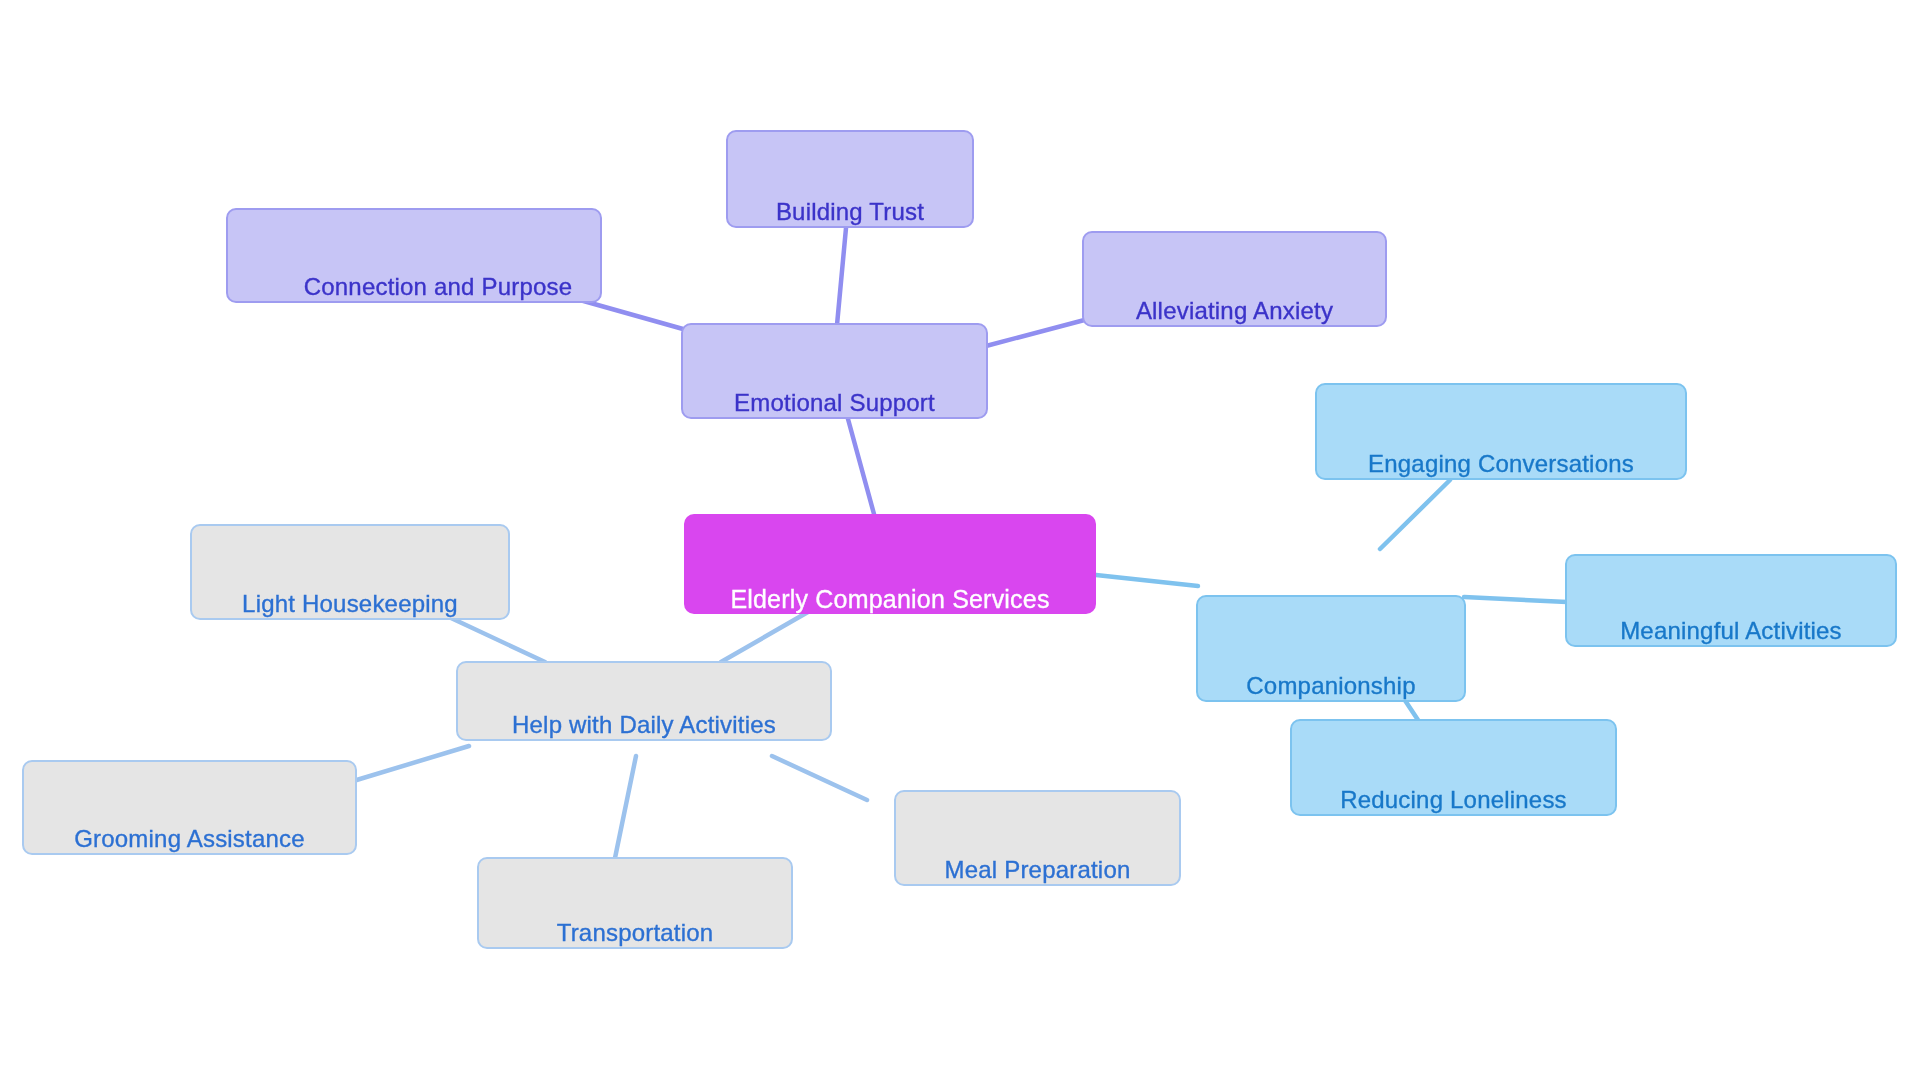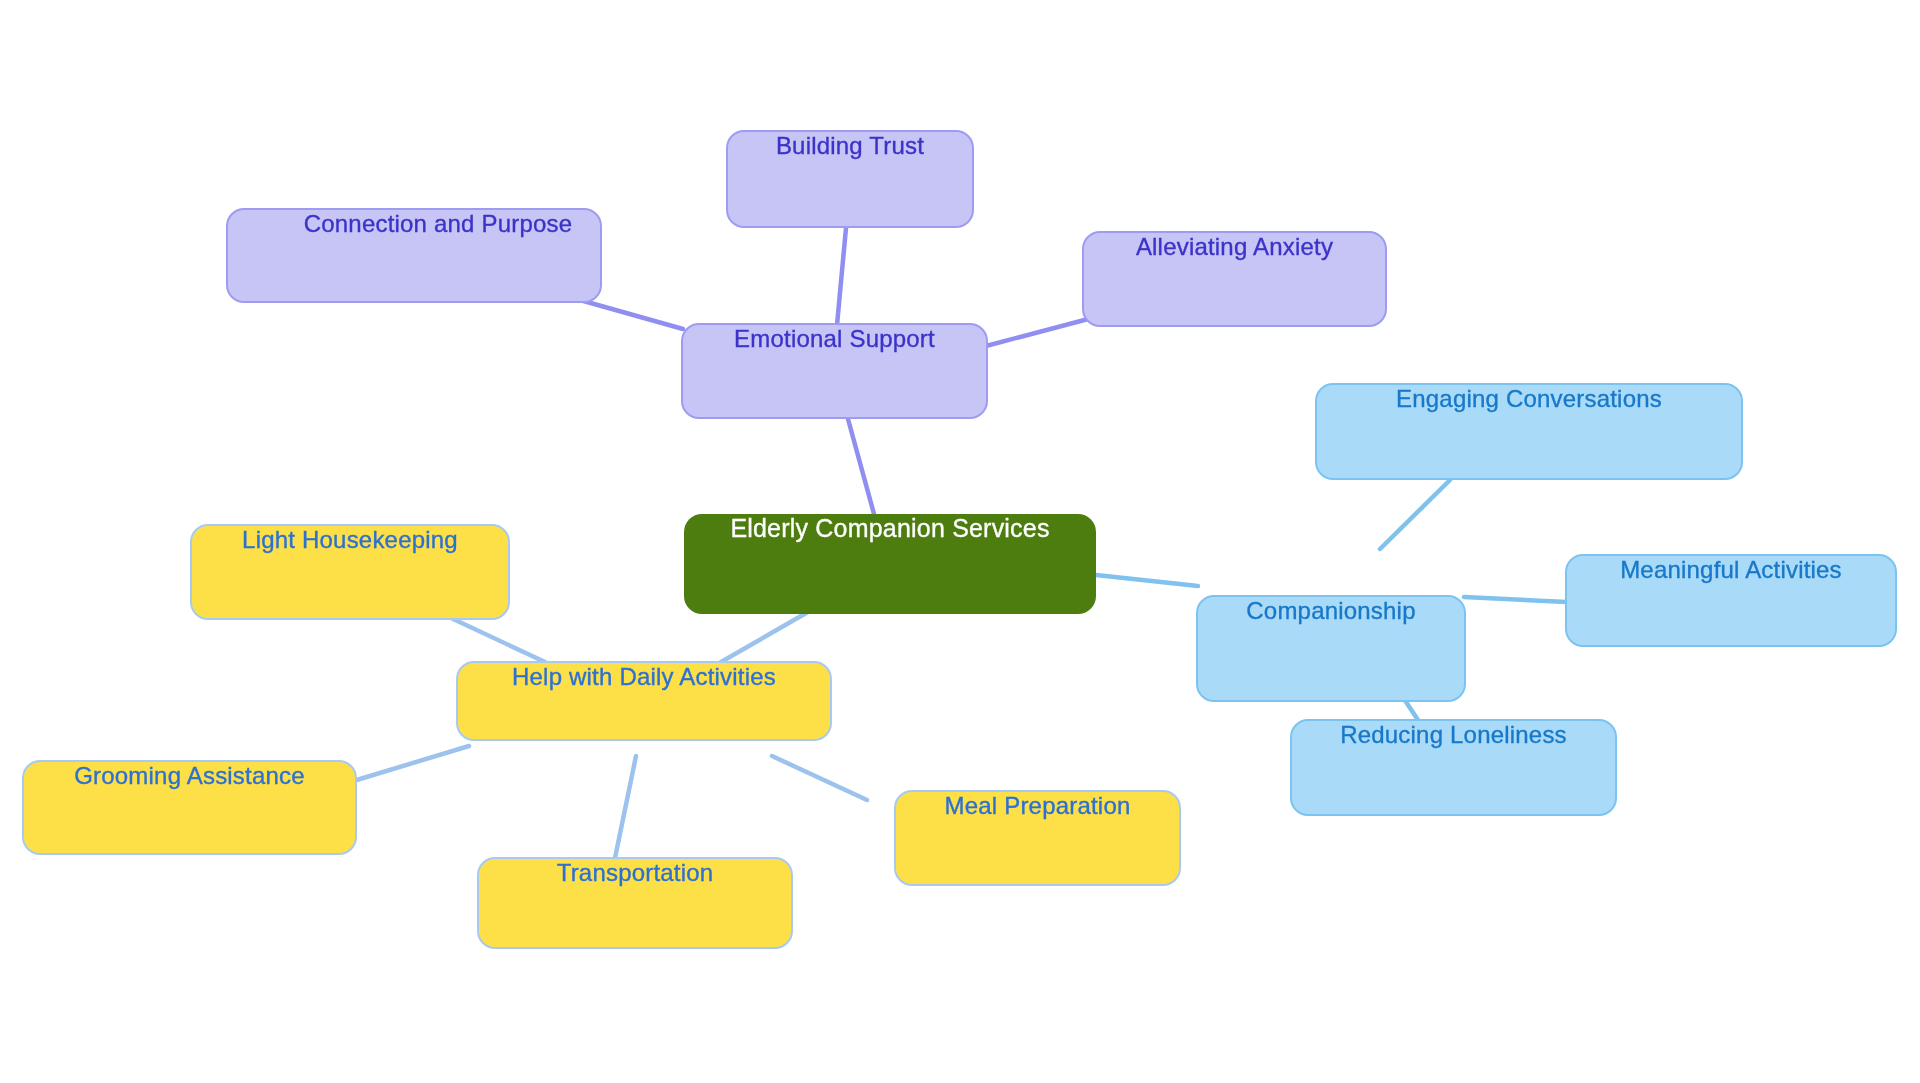--- a/index.html
+++ b/index.html
@@ -27,46 +27,46 @@
     stroke-linecap: round;
     fill: none;
   }
   .link.purple   { stroke: #908ef0; }
   .link.blue     { stroke: #7fc2ee; }
   .link.paleblue { stroke: #9cc2ed; }
   .node {
     position: absolute;
     box-sizing: border-box;
     display: flex;
-    align-items: flex-start;
+    align-items: flex-end;
     justify-content: center;
-    border-radius: 18px;
+    border-radius: 10px;
     font-size: 24px;
     font-weight: 500;
     letter-spacing: 0.2px;
     white-space: nowrap;
     -webkit-text-stroke: 0.35px currentColor;
   }
   .node.purple {
     background: #c7c5f6;
     border: 2.25px solid #9e9cf0;
     color: #3b33c9;
   }
   .node.blue {
     background: #a9dbf8;
     border: 2.25px solid #7cc3ef;
     color: #1878c9;
   }
   .node.paleblue {
-    background: #fde047;
+    background: #e5e5e5;
     border: 2.25px solid #a9caf0;
     color: #2c70d3;
   }
   .node.root {
-    background: #4d7c0f;
+    background: #d946ef;
     border: none;
     color: #ffffff;
     font-size: 25px;
   }
 </style>
 </head>
 <body>
 
 <div class="canvas">
 
@@ -102,21 +102,21 @@
   <div class="node purple" style="left:226px; top:208px; width:376px; height:95px;padding-left:48px;">
     <span>Connection and Purpose</span>
   </div>
   <div class="node purple" style="left:1082px; top:231px; width:305px; height:96px;">
     <span>Alleviating Anxiety</span>
   </div>
 
   <div class="node blue" style="left:1196px; top:547px; width:270px; height:107px;margin-top:48px;">
     <span>Companionship</span>
   </div>
-  <div class="node blue" style="left:1315px; top:383px; width:428px; height:97px;">
+  <div class="node blue" style="left:1315px; top:383px; width:372px; height:97px;">
     <span>Engaging Conversations</span>
   </div>
   <div class="node blue" style="left:1565px; top:554px; width:332px; height:93px;">
     <span>Meaningful Activities</span>
   </div>
   <div class="node blue" style="left:1290px; top:719px; width:327px; height:97px;">
     <span>Reducing Loneliness</span>
   </div>
 
   <div class="node paleblue" style="left:456px; top:661px; width:376px; height:80px;">

